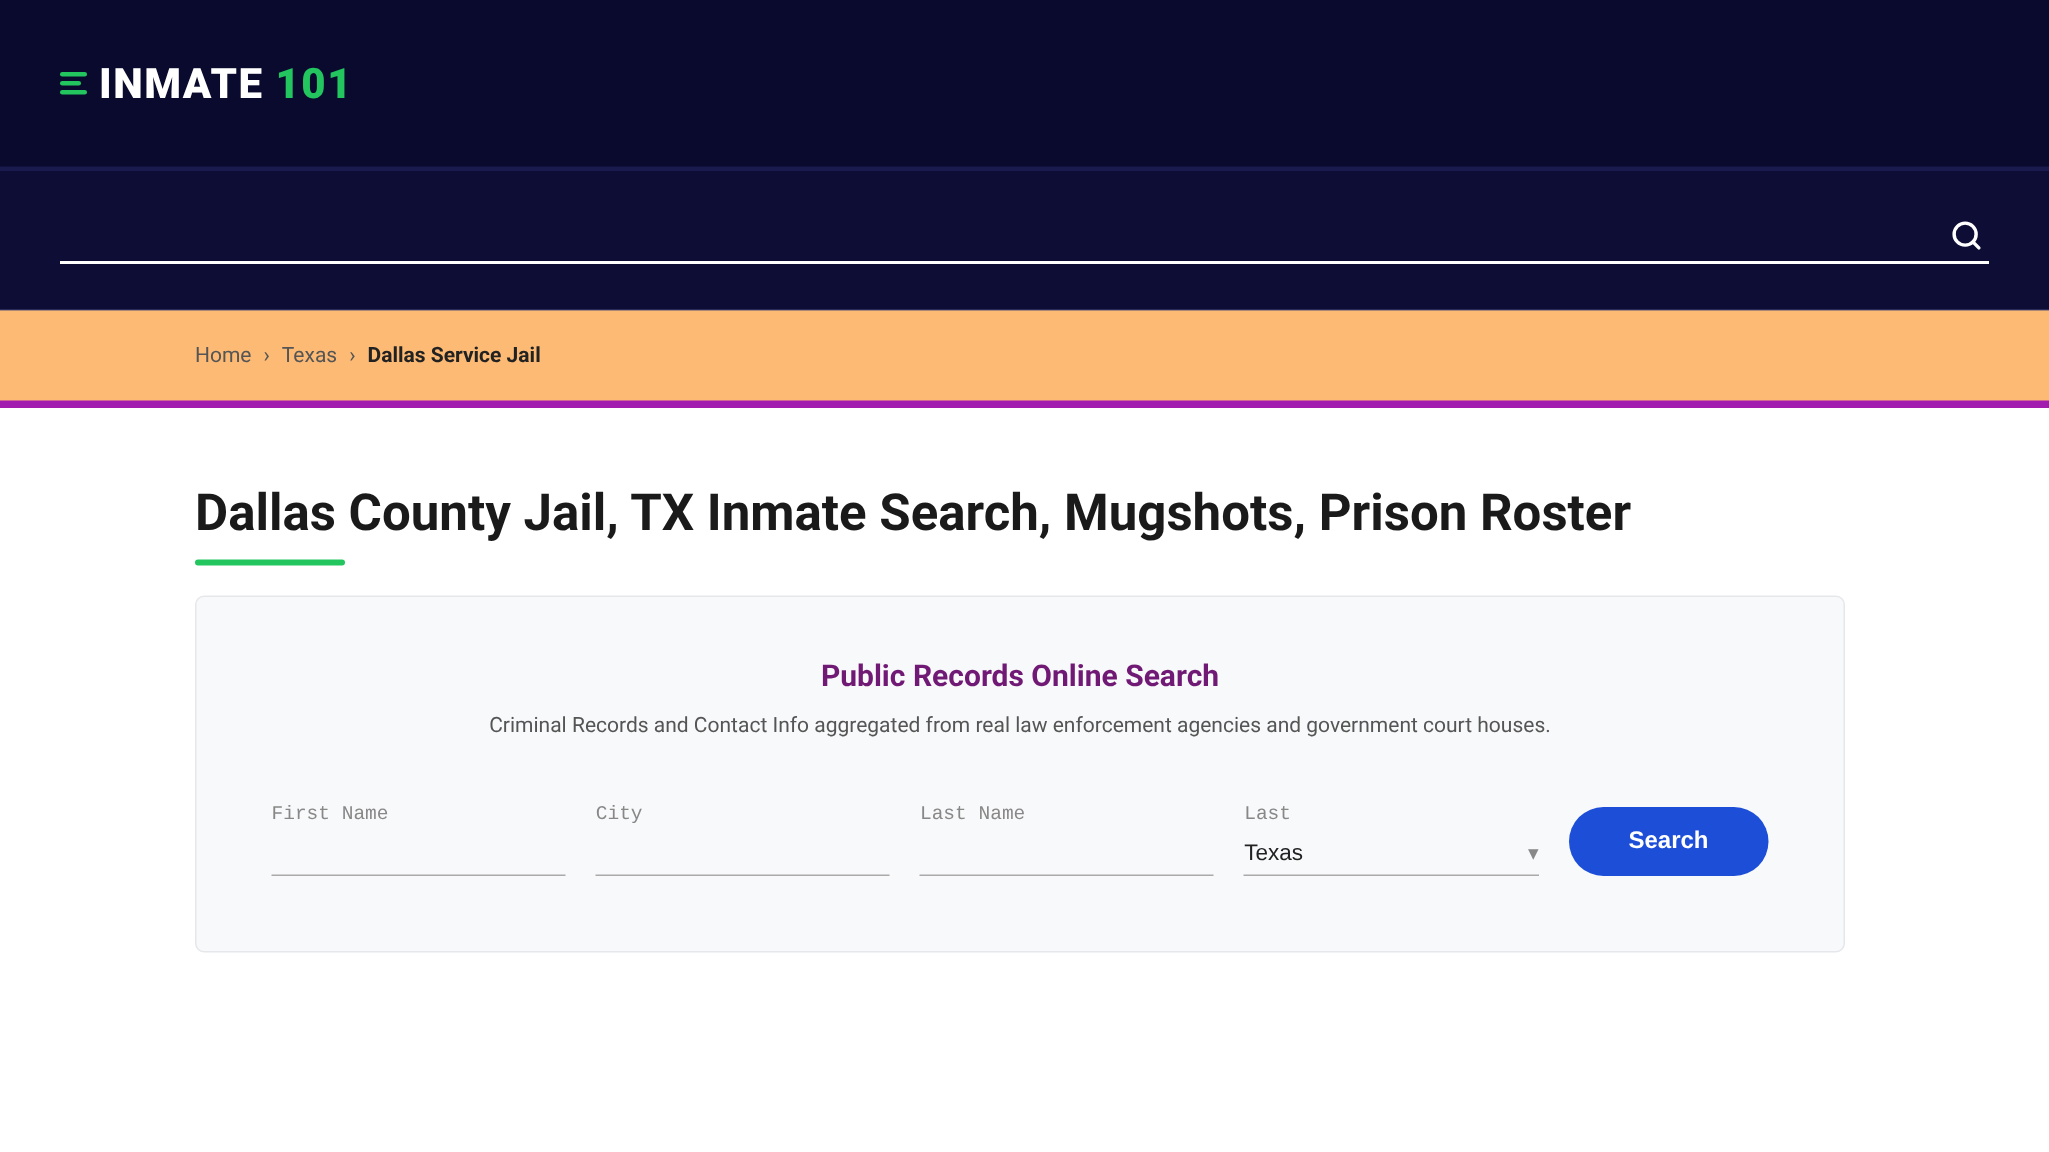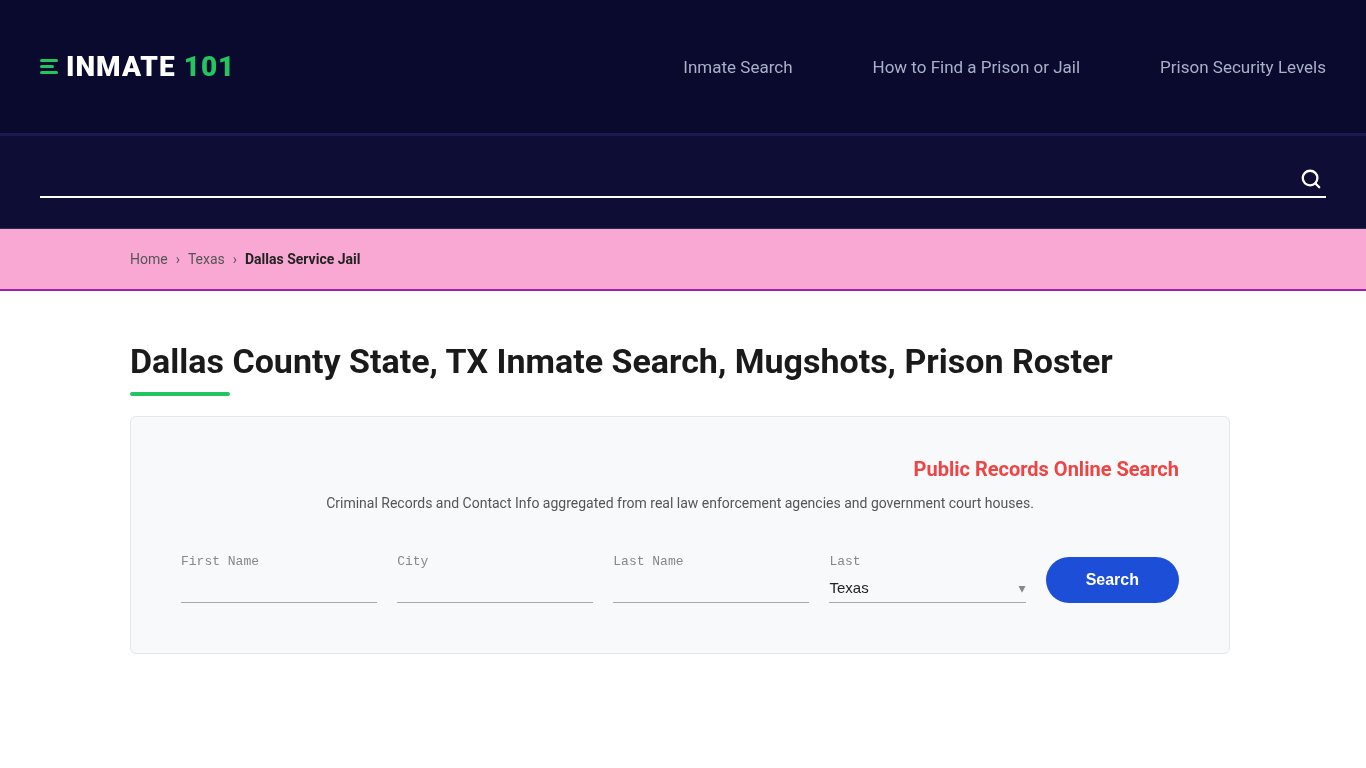--- a/index.html
+++ b/index.html
@@ -15,21 +15,21 @@
       width: 1366px;
       min-height: 768px;
     }
 
     
     .top-nav {
       background: #0a0a2e;
       display: flex;
       align-items: center;
       padding: 0 40px;
-      height: 136px;
+      height: 114px;
       border-bottom: 3px solid #1a1a4e;
     }
 
     .logo-area {
       display: flex;
       align-items: center;
       margin-right: auto;
       text-decoration: none;
     }
 
@@ -121,23 +121,23 @@
       cursor: pointer;
       color: #ffffff;
       font-size: 22px;
       display: flex;
       align-items: center;
       padding: 0 4px;
     }
 
     
     .breadcrumb-section {
-      background: #f9a8d4;
+      background: #fdba74;
       padding: 22px 130px;
-      border-bottom: 2px solid #a21caf;
+      border-bottom: 5px solid #a21caf;
       display: flex;
       align-items: flex-start;
       gap: 6px;
     }
 
     .breadcrumb-section a,
     .breadcrumb-section span {
       font-size: 14px;
       color: #555;
       text-decoration: none;
@@ -190,22 +190,22 @@
       background: #f8f9fa;
       border: 1px solid #e5e7eb;
       border-radius: 6px;
       padding: 40px 50px 50px;
       max-width: 1100px;
     }
 
     .search-card-title {
       font-size: 20px;
       font-weight: 700;
-      color: #ef4444;
-      text-align: right;
+      color: #701a75;
+      text-align: center;
       margin-bottom: 12px;
     }
 
     .search-card-subtitle {
       font-size: 14px;
       color: #555;
       text-align: center;
       margin-bottom: 40px;
       line-height: 1.5;
     }
@@ -296,31 +296,20 @@
     <div class="logo-icon">
       <span></span>
       <span></span>
       <span></span>
     </div>
     <div class="logo-text">
       INMATE <span class="highlight">101</span>
     </div>
   </a>
 
-  <ul class="nav-links">
-    <li>
-      <a href="#">Inmate Search</a>
-    </li>
-    <li>
-      <a href="#">How to Find a Prison or Jail</a>
-    </li>
-    <li>
-      <a href="#">Prison Security Levels</a>
-    </li>
-  </ul>
 </nav>
 
 <div class="search-section">
   <div class="search-input-wrapper">
     <input type="text" placeholder="" style="">
     <button class="search-icon-btn">
       <svg width="22" height="22" viewBox="0 0 24 24" fill="none" stroke="white" stroke-width="2.5" stroke-linecap="round" stroke-linejoin="round">
         <circle cx="11" cy="11" r="8"></circle>
         <line x1="21" y1="21" x2="16.65" y2="16.65"></line>
       </svg>
@@ -330,21 +319,21 @@
 
 <div class="breadcrumb-section">
   <a href="#">Home</a>
   <span class="chevron">›</span>
   <a href="#">Texas</a>
   <span class="chevron">›</span>
   <span class="current">Dallas Service Jail</span>
 </div>
 
 <div class="main-content">
-  <h1 class="page-title">Dallas County State, TX Inmate Search, Mugshots, Prison Roster</h1>
+  <h1 class="page-title">Dallas County Jail, TX Inmate Search, Mugshots, Prison Roster</h1>
   <div class="title-underline"></div>
 
   <div class="search-card">
     <h2 class="search-card-title">Public Records Online Search</h2>
     <p class="search-card-subtitle">Criminal Records and Contact Info aggregated from real law enforcement agencies and government court houses.</p>
 
     <div class="search-form">
       <div class="form-field field-first">
         <label>First Name</label>
         <input type="text" style="">

